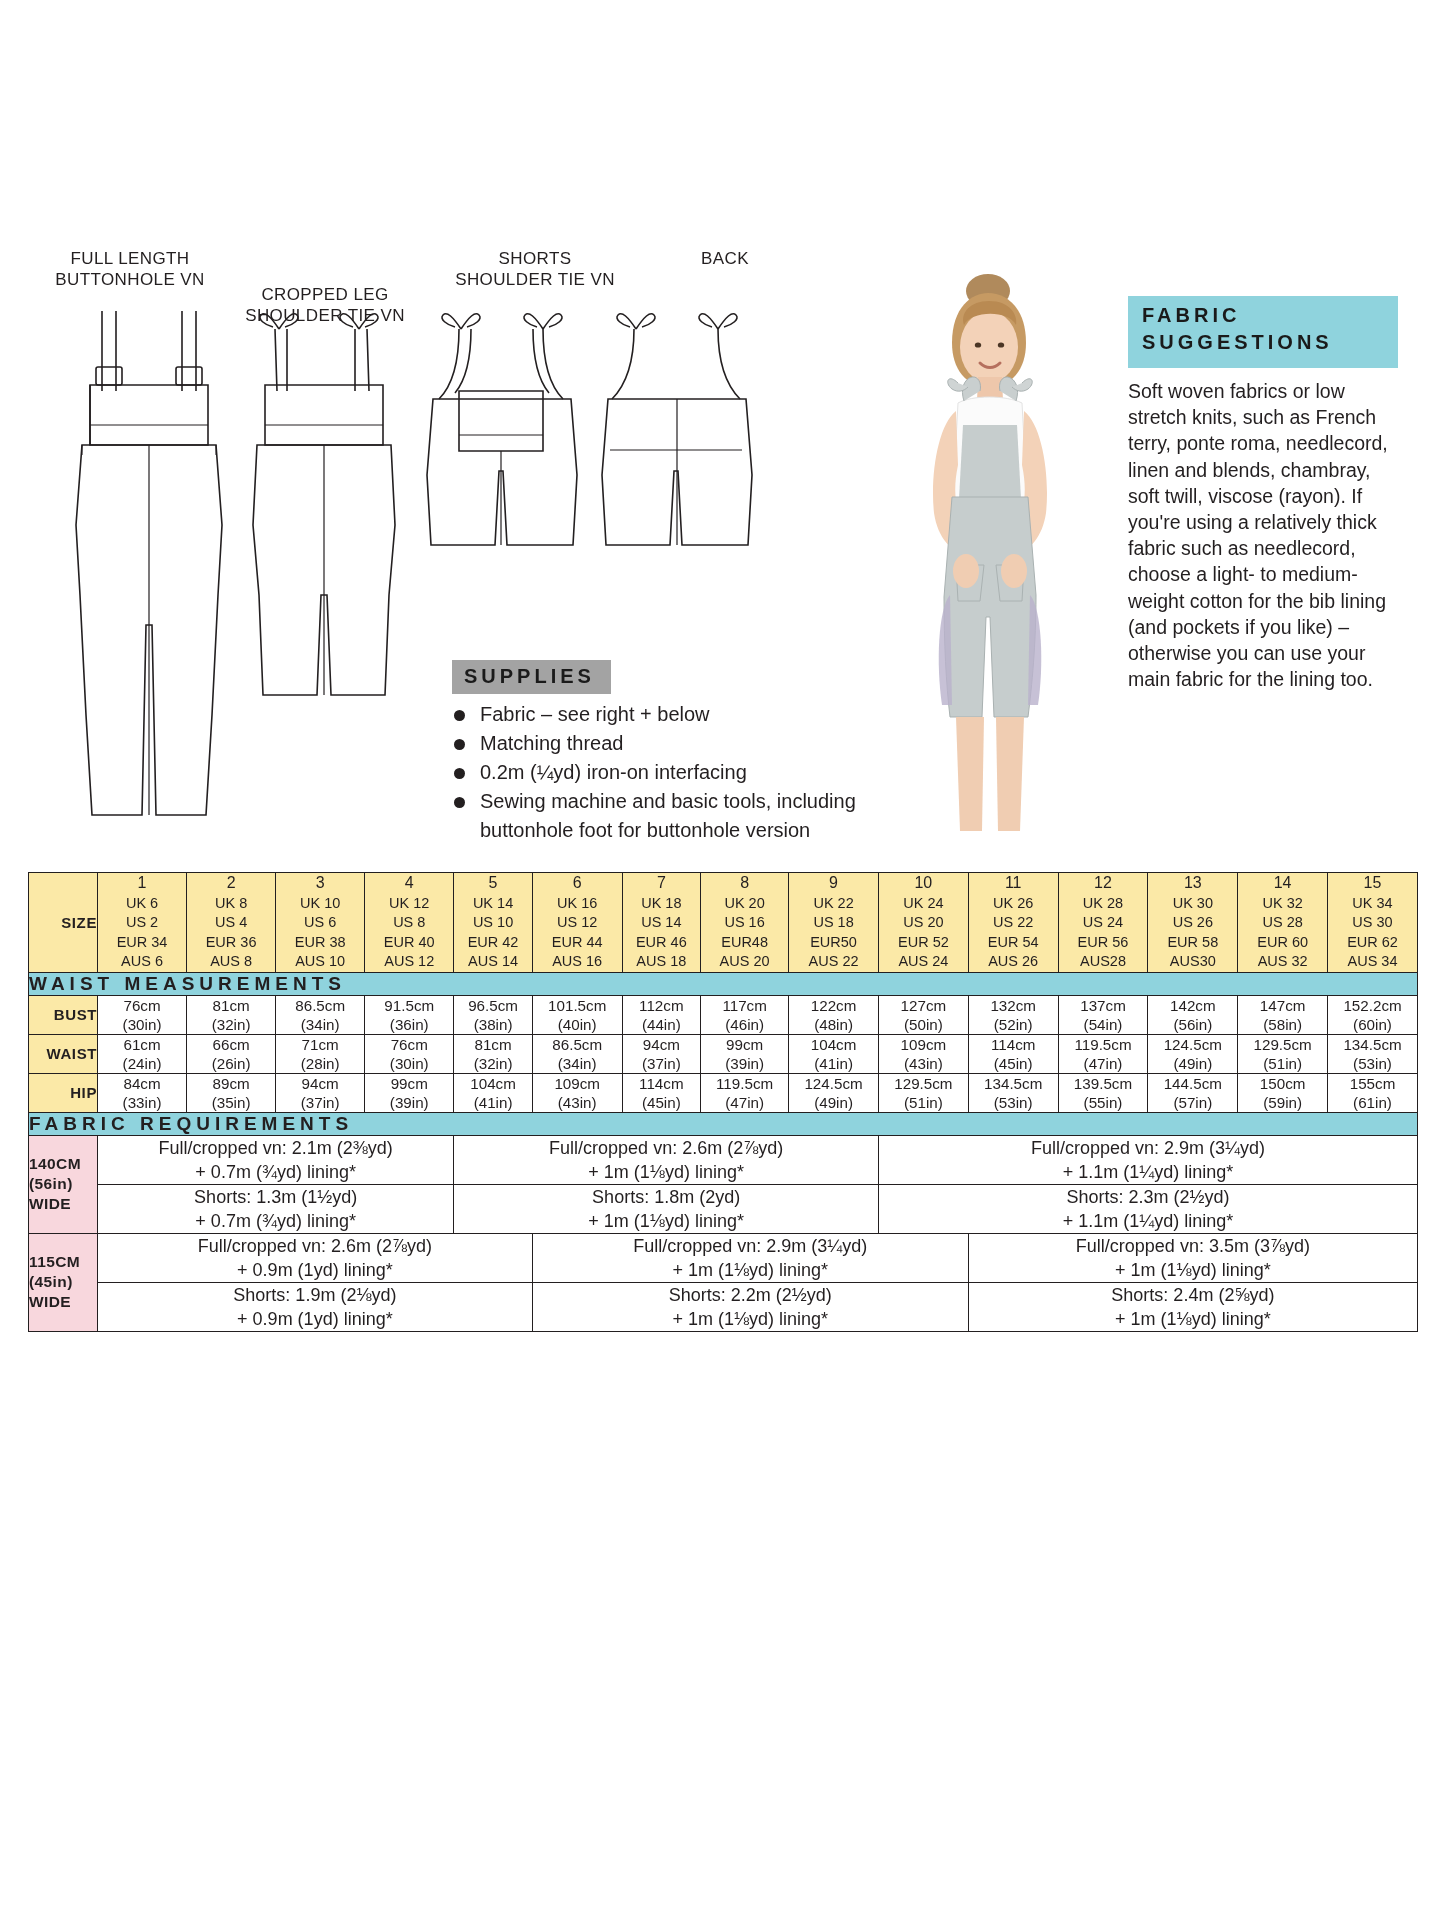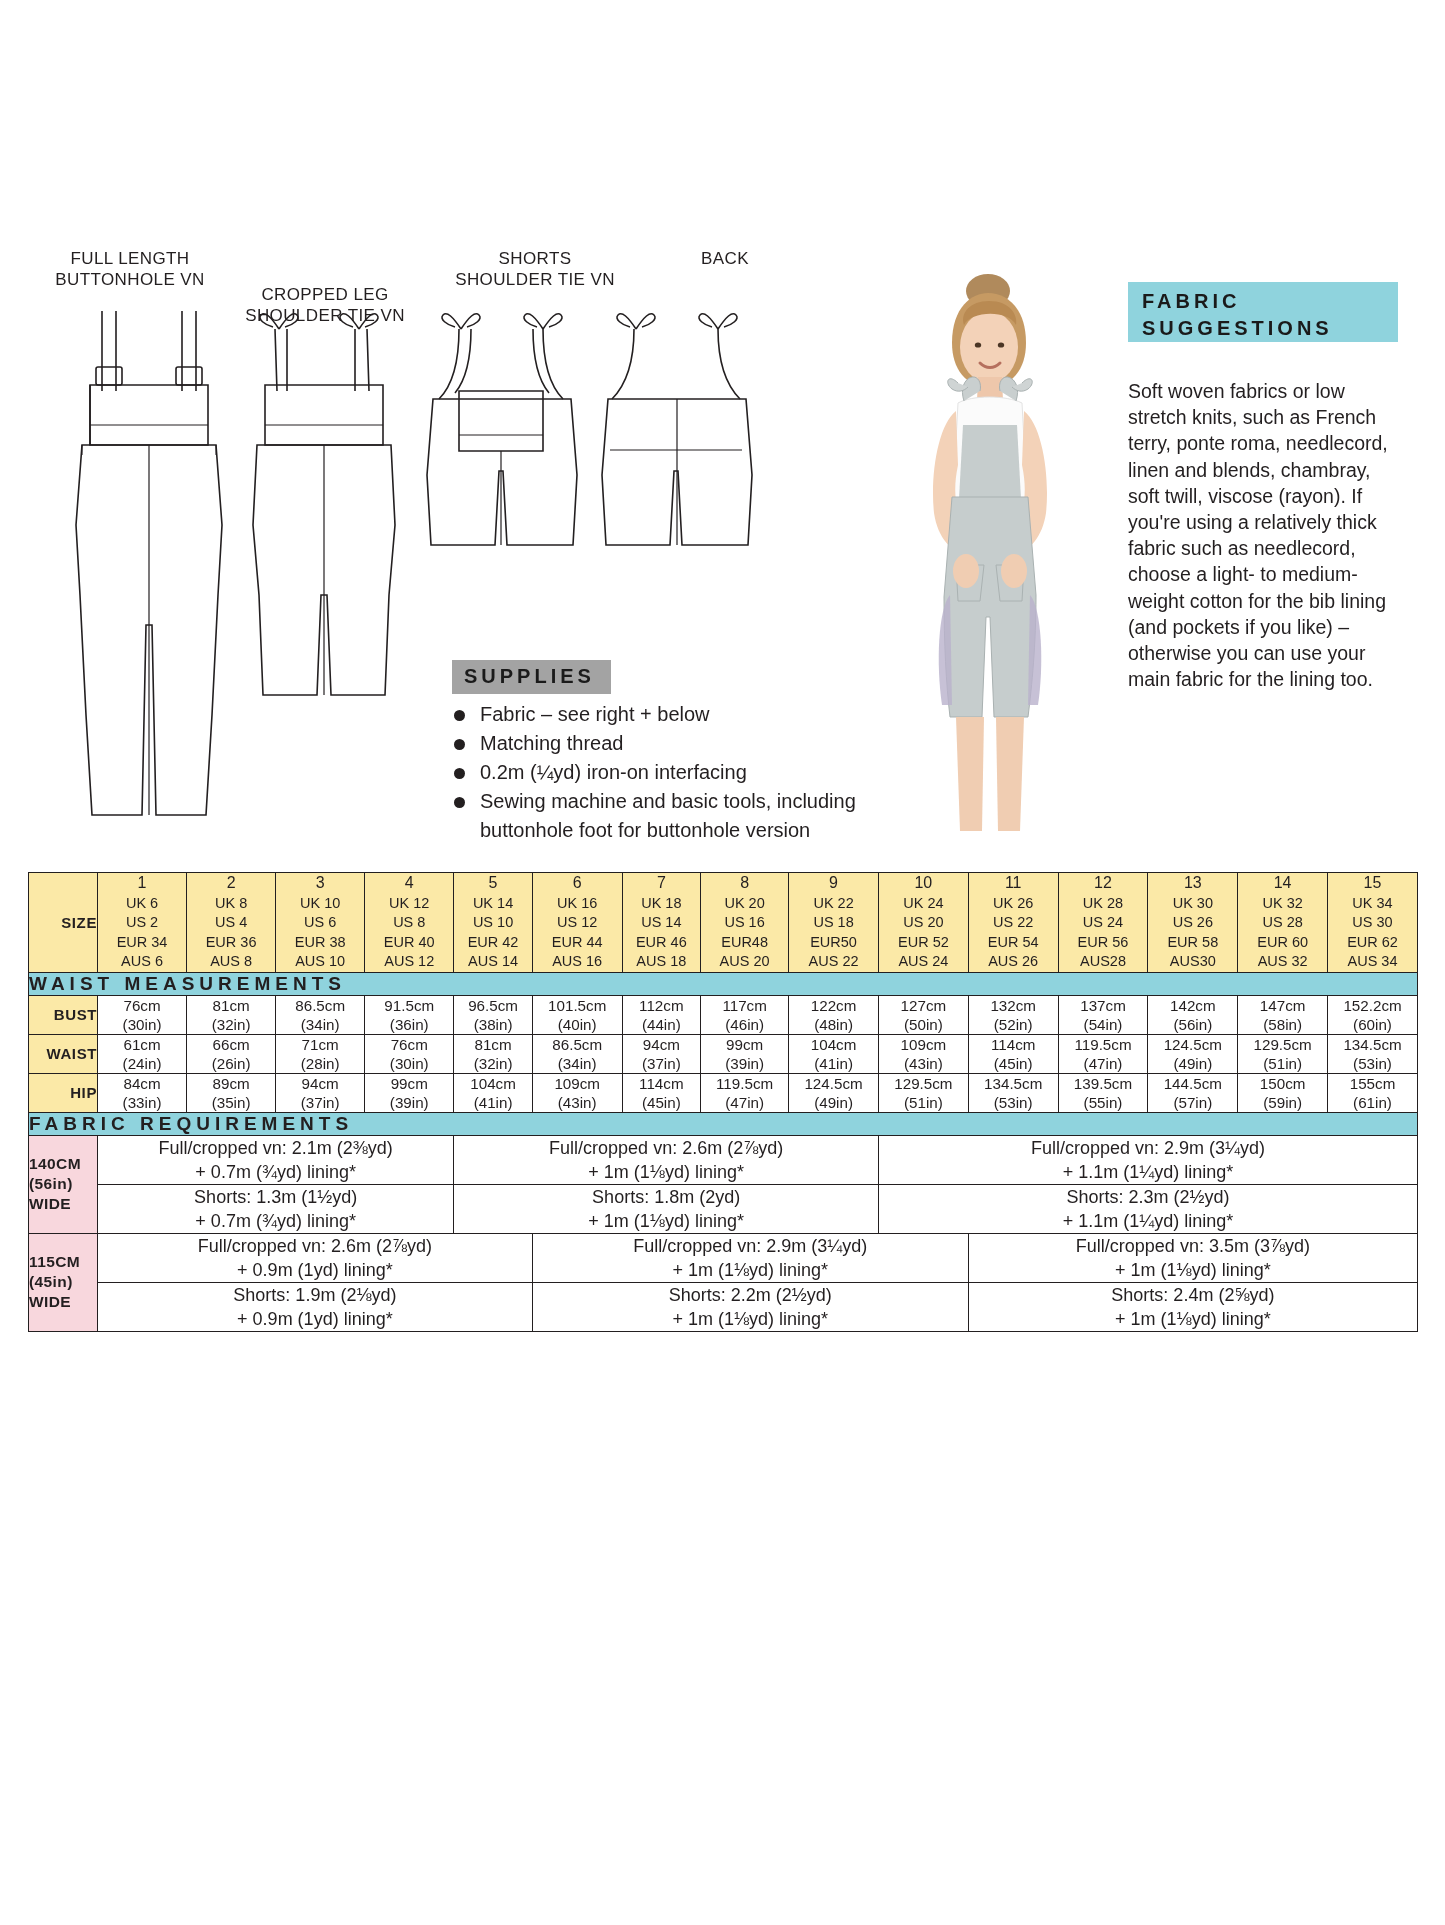--- a/index.html
+++ b/index.html
@@ -34,22 +34,22 @@
   .supplies-list li:before{
     content:"";position:absolute;left:2px;top:10px;width:11px;height:11px;border-radius:50%;background:#231f20;
   }
   .supplies-list{padding:0;margin:0;}
 
   
   .photo{position:absolute;left:860px;top:265px;width:260px;height:580px;overflow:hidden;}
 
   
   .fab-head{
-    position:absolute;left:1128px;top:282px;background:#8fd3dd;
-    padding:6px 14px 0 14px;font-size:20px;letter-spacing:4px;font-weight:700;line-height:27px;color:#1a1a1a;
+    position:absolute;left:1128px;top:296px;background:#8fd3dd;
+    padding:6px 14px 12px 14px;font-size:20px;letter-spacing:4px;font-weight:700;line-height:27px;color:#1a1a1a;
     width:242px;
   }
   .fab-body{position:absolute;left:1128px;top:378px;width:278px;font-size:19.5px;line-height:26.2px;}
 
   
   .table{position:absolute;left:28px;top:872px;width:1390px;border-collapse:collapse;}
   .table td,.table th{border:1px solid #231f20;padding:0;}
   .sizehdr{background:#fbe9a7;}
   .yellow{background:#fbe9a7;}
   .pink{background:#f8d7dd;}

